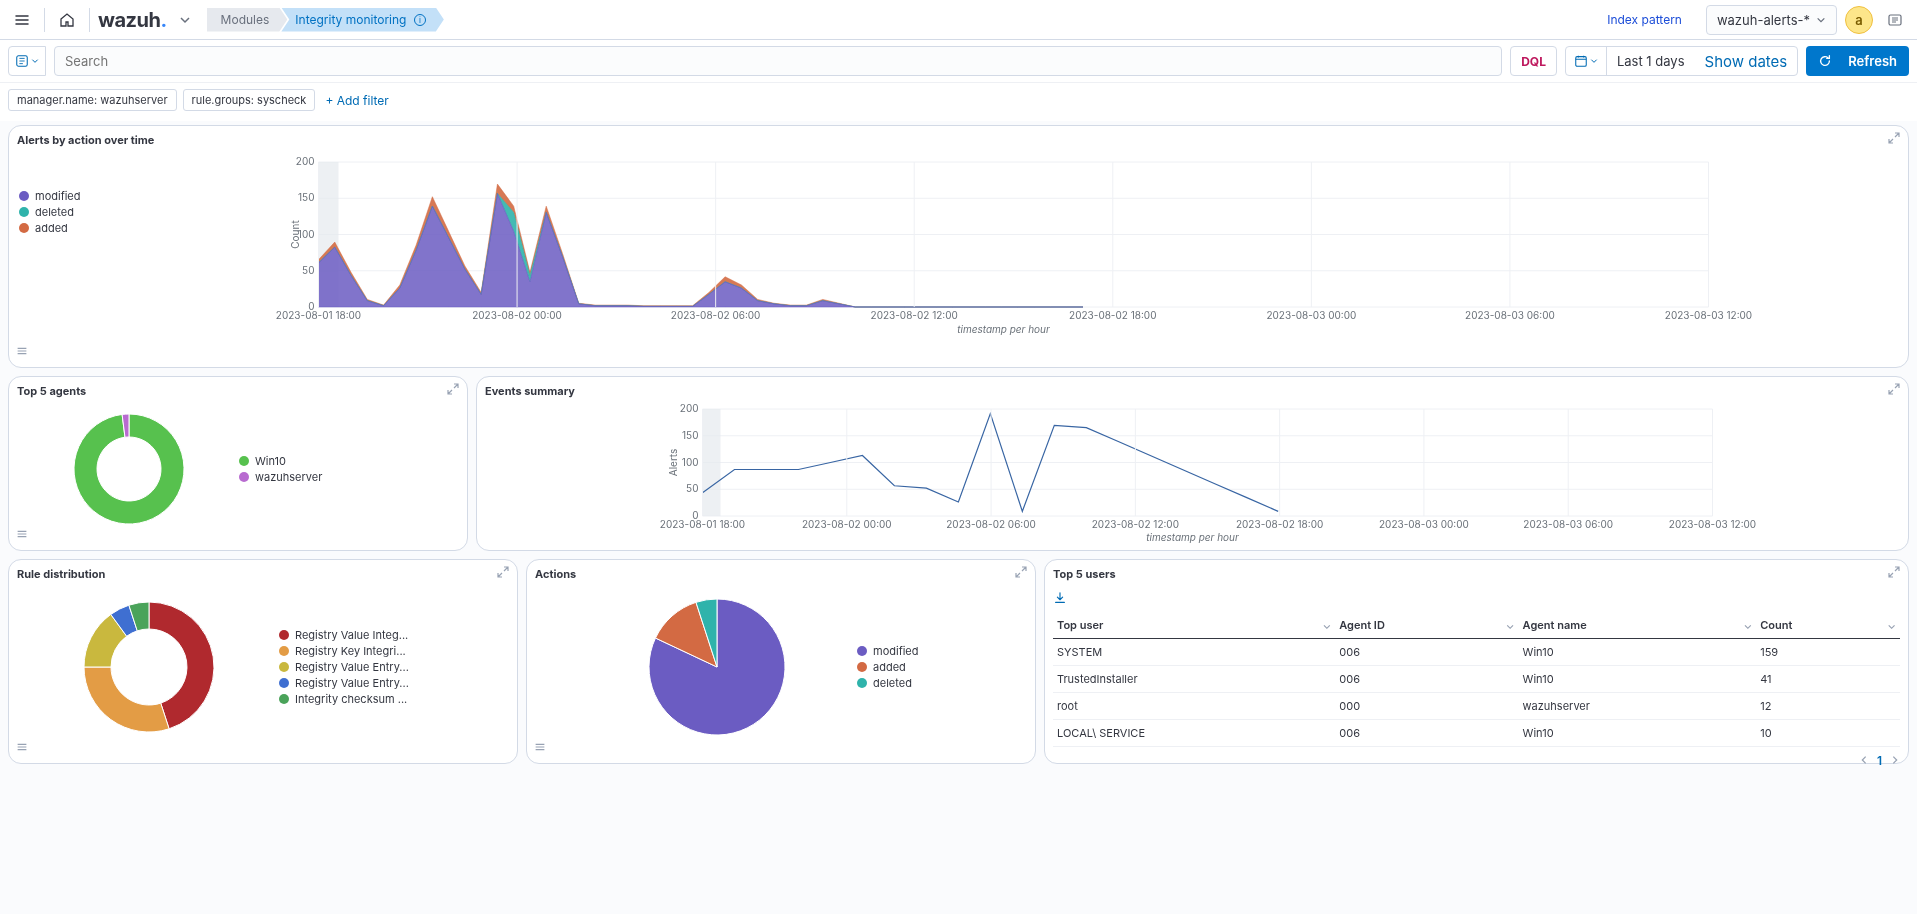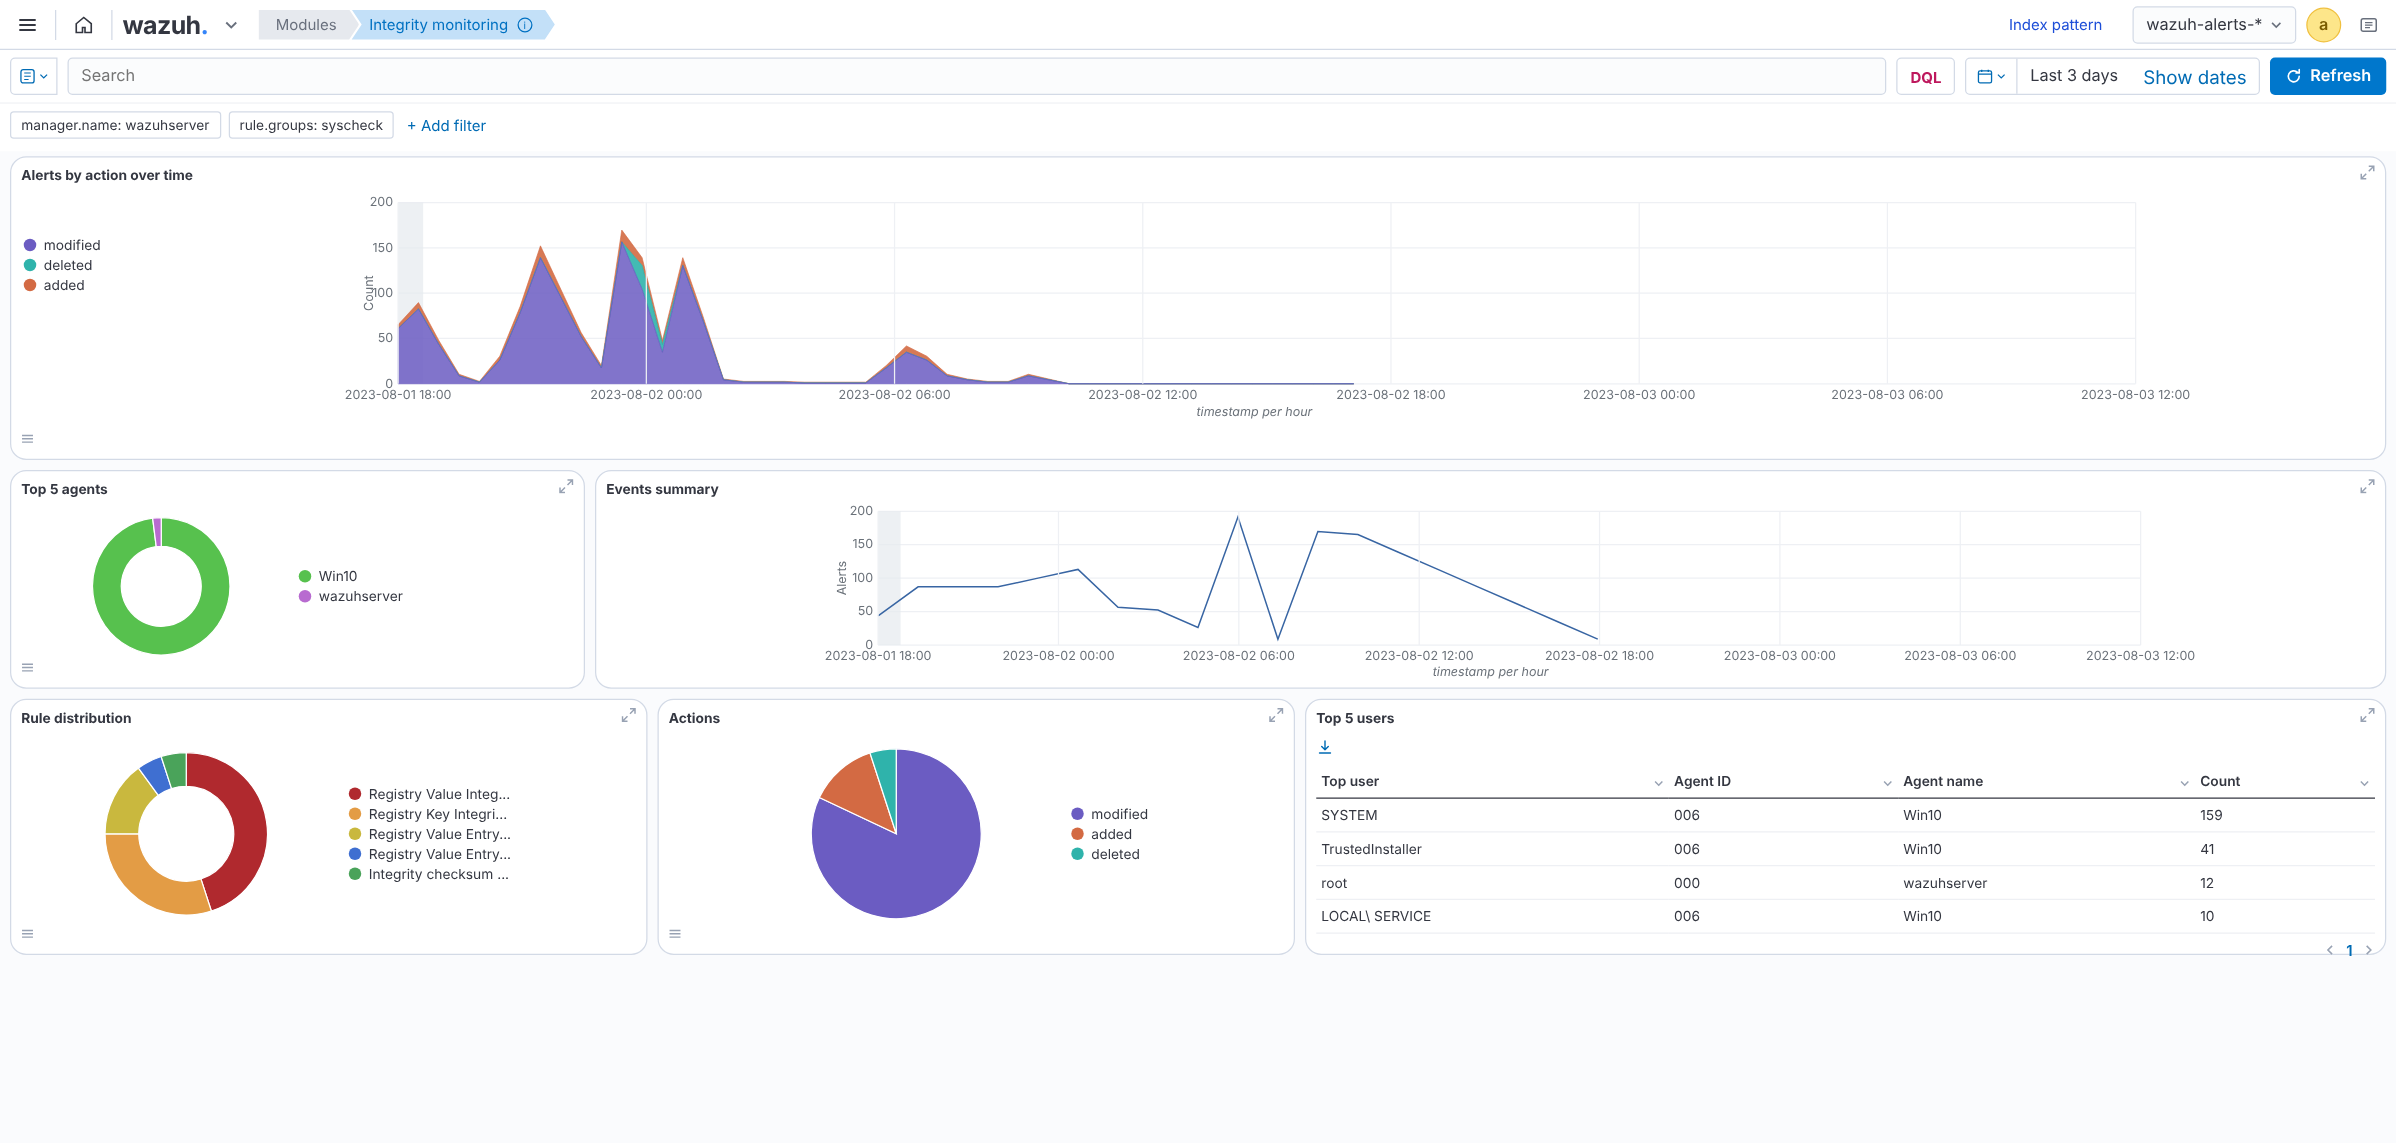--- a/index.html
+++ b/index.html
@@ -21,21 +21,21 @@
   .avatar{width:28px;height:28px;border-radius:50%;background:#fde68a;color:#7a5c00;display:flex;align-items:center;justify-content:center;font-weight:600;font-size:13px;border:1px solid #f0c040}
   
   .searchbar{display:flex;align-items:center;gap:8px;padding:6px 8px;border-bottom:1px solid #eef0f4;background:#fff}
   .filter-btn{display:flex;align-items:center;gap:2px;color:#006bb4;border:1px solid #d3dae6;height:30px;padding:0 6px;border-radius:4px 0 0 4px;background:#fff}
   .search-input{flex:1;height:30px;border:1px solid #d3dae6;border-radius:4px;padding:0 10px;font-size:13px;background:#fbfcfd}
   .dql{height:30px;padding:0 10px;border:1px solid #d3dae6;border-radius:4px;color:#be185d;font-weight:700;display:flex;align-items:center;background:#fff}
   .date-picker{display:flex;align-items:center;border:1px solid #d3dae6;border-radius:4px;height:30px;background:#fff}
   .dp-cal{padding:0 8px;border-right:1px solid #d3dae6;color:#006bb4;display:flex;align-items:center;gap:2px;height:100%}
   .dp-range{padding:0 10px;font-size:13px}
   .dp-showdates{padding:0 10px;color:#006bb4;font-size:15px}
-  .refresh-btn{height:30px;background:#07c;color:#fff;border:none;border-radius:4px;padding:0 12px;display:flex;align-items:center;gap:6px;font-weight:600;font-size:13px}
+  .refresh-btn{height:30px;background:#07c;color:#fff;border:none;border-radius:4px;padding:0 12px;display:flex;align-items:center;gap:16px;font-weight:600;font-size:13px}
   .chiprow{display:flex;align-items:center;gap:6px;padding:6px 8px 10px;background:#fff}
   .chip{border:1px solid #d3dae6;border-radius:3px;padding:3px 8px;font-size:11px;color:#343741;background:#fff}
   .add-filter{color:#006bb4;font-size:12px;margin-left:4px}
   
   .dash{padding:4px 8px 12px;display:flex;flex-direction:column;gap:8px}
   .panel{background:#fff;border:1px solid #d3dae6;border-radius:13px;position:relative}
   .panel-header{display:flex;justify-content:space-between;align-items:center;padding:6px 8px;font-weight:700;font-size:11px}
   .expand{color:#98a2b3}
   .row{display:flex;gap:8px}
   .legend{font-size:11px}
@@ -115,21 +115,21 @@
   <div class="date-picker">
     <div class="dp-cal">
       <svg width="14" height="14" viewBox="0 0 16 16">
           <rect x="2" y="3" width="12" height="11" rx="1.5" fill="none" stroke="#006bb4" stroke-width="1.2"></rect>
           <path d="M2 6h12M5 2v2M11 2v2" stroke="#006bb4" stroke-width="1.2"></path>
         </svg>
       <svg width="8" height="8" viewBox="0 0 12 12">
           <path d="M2 4l4 4 4-4" fill="none" stroke="#006bb4" stroke-width="1.5"></path>
         </svg>
     </div>
-    <div class="dp-range">Last 3 days</div>
+    <div class="dp-range">Last 1 days</div>
     <div class="dp-showdates">Show dates</div>
   </div>
   <button class="refresh-btn">
     <svg width="14" height="14" viewBox="0 0 16 16">
         <path d="M13 8a5 5 0 11-1.5-3.5M13 2v3h-3" fill="none" stroke="#fff" stroke-width="1.5" stroke-linecap="round"></path>
       </svg>
     <span>Refresh</span>
   </button>
 </div>
 

